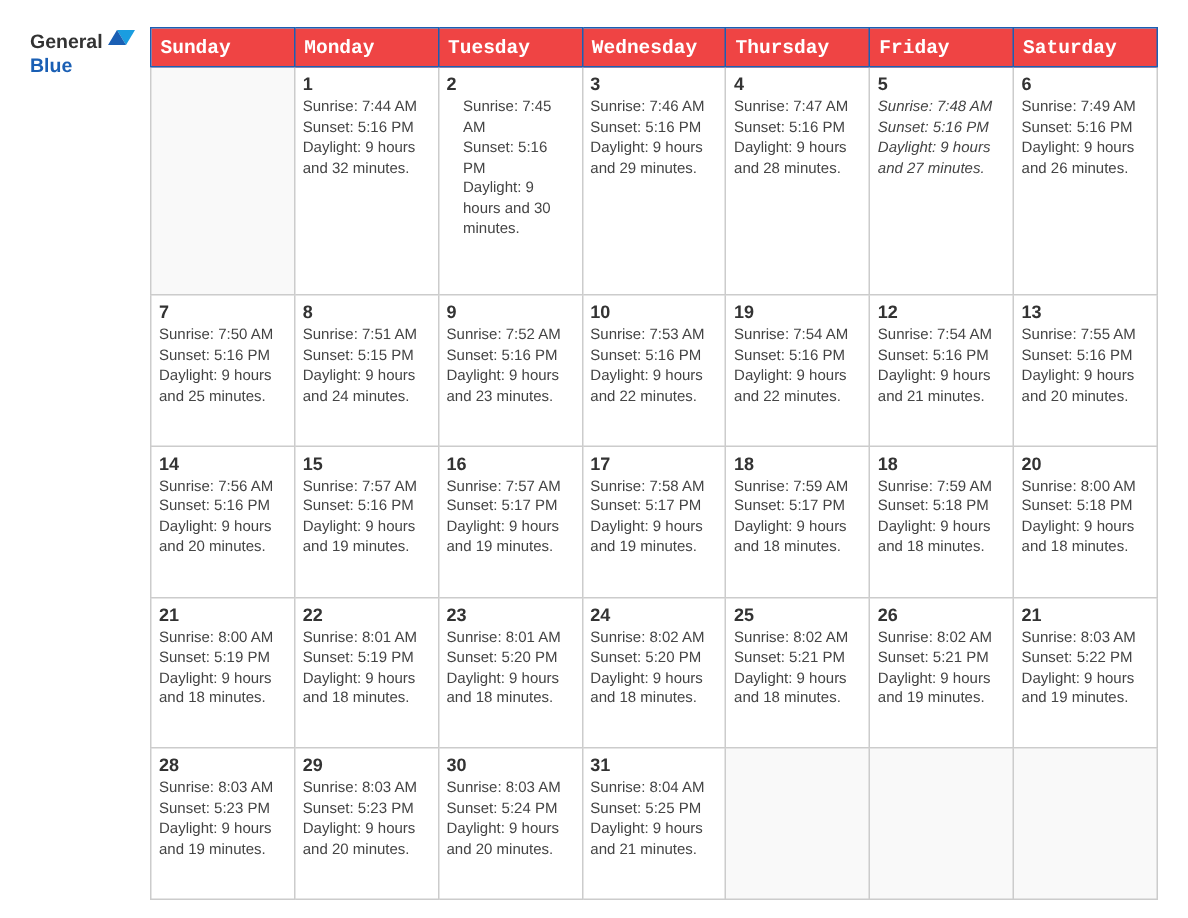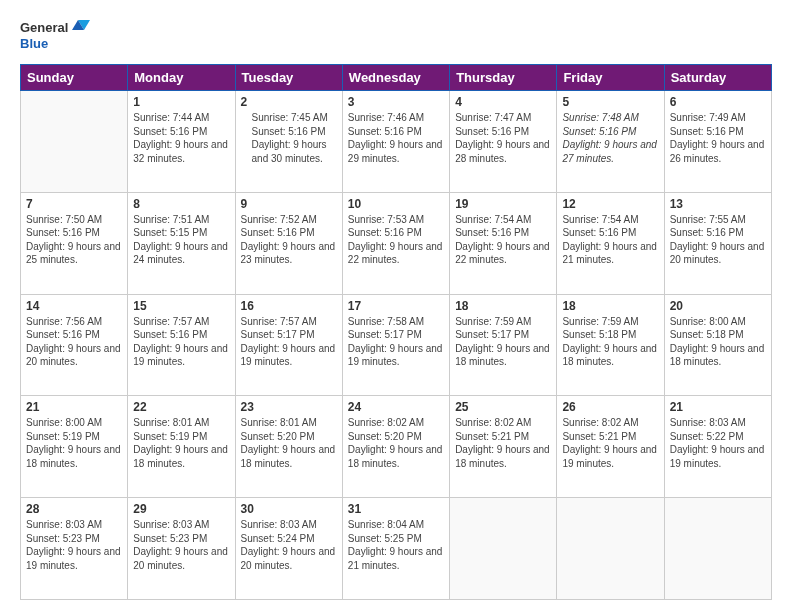--- a/index.html
+++ b/index.html
@@ -8,21 +8,21 @@
       background: #fff;
       width: 792px;
       height: 612px;
       overflow: hidden;
     }
     .page {
       width: 792px;
       height: 612px;
       padding: 18px 20px 12px 20px;
       display: flex;
-      flex-direction: column;
+      flex-direction: row;
     }
     .header {
       display: flex;
       justify-content: space-between;
       align-items: flex-start;
       margin-bottom: 10px;
     }
     .logo {
       display: flex;
       flex-direction: column;
@@ -41,26 +41,27 @@
       color: #555;
     }
     .calendar {
       flex: 1;
       border: 1px solid #ccc;
       border-collapse: collapse;
       width: 100%;
       table-layout: fixed;
     }
     .calendar th {
-      background: #701a75;
+      background: #ef4444;
       color: #fff;
       text-align: left;
       padding: 5px 6px;
       font-size: 13px;
       border: 1px solid #1a5fb4;
+      font-family: Liberation Mono, monospace;
     }
     .calendar td {
       border: 1px solid #ccc;
       vertical-align: top;
       padding: 4px 5px;
       font-size: 10px;
       color: #333;
       height: 78px;
     }
     .day-number {

